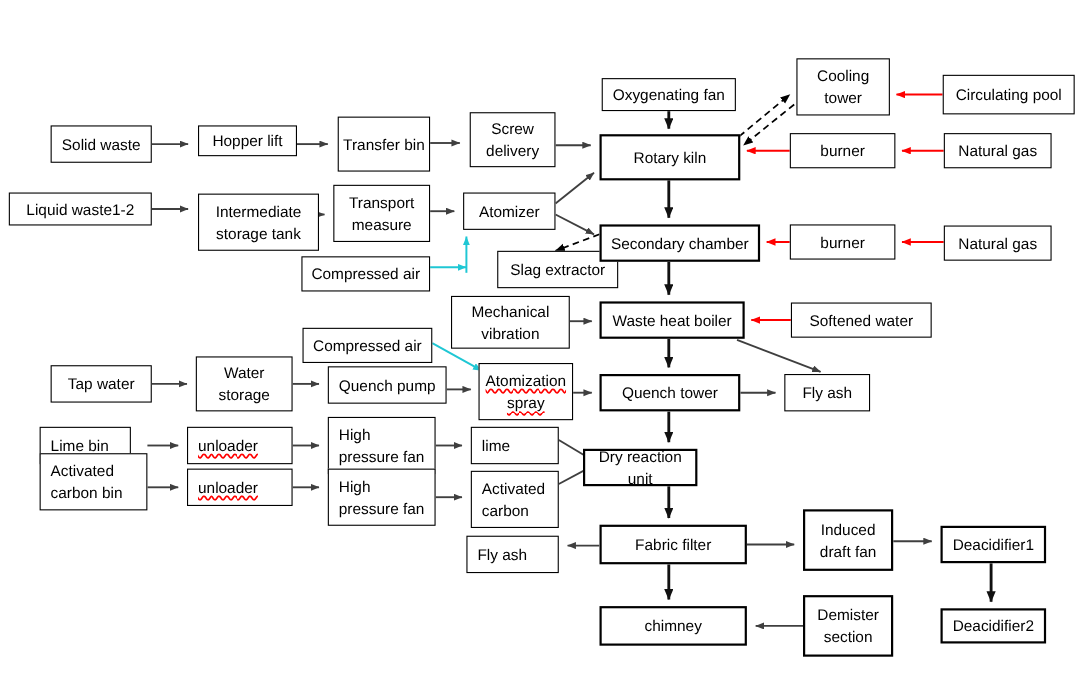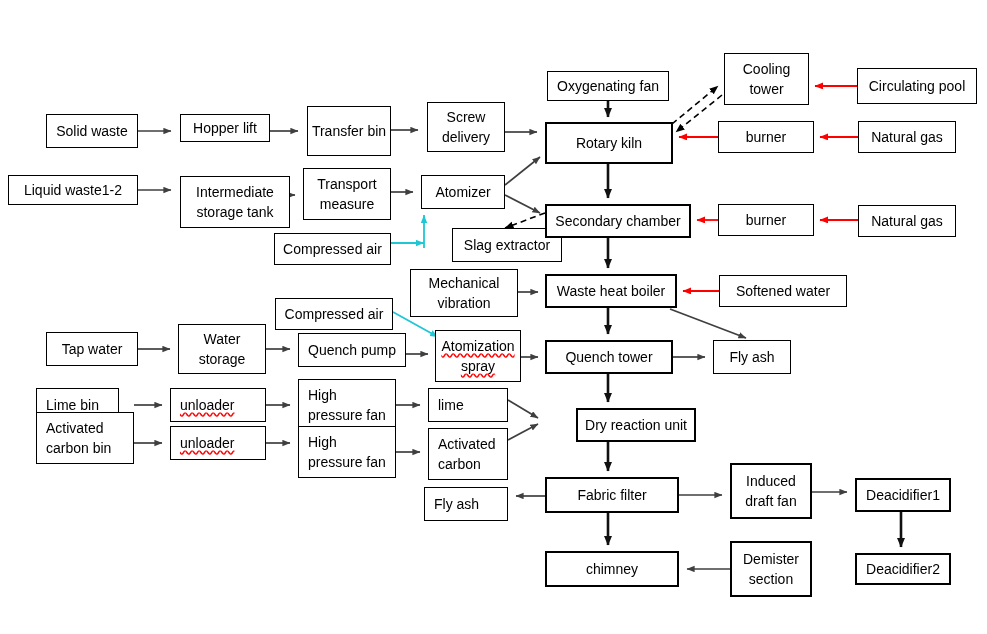--- a/index.html
+++ b/index.html
@@ -260,21 +260,21 @@
   </div>
   <div class="node" style="left:719px;top:275px;width:128px;height:32px;">
     <span class="label">Softened water</span>
   </div>
   <div class="node bold" style="left:545px;top:340px;width:128px;height:34px;">
     <span class="label">Quench tower</span>
   </div>
   <div class="node" style="left:713px;top:340px;width:78px;height:34px;">
     <span class="label">Fly ash</span>
   </div>
-  <div class="node bold" style="left:576px;top:408px;width:120px;height:34px;">
+  <div class="node bold" style="left:530px;top:408px;width:104px;height:34px;">
     <span class="label">Dry reaction unit</span>
   </div>
   <div class="node bold" style="left:545px;top:477px;width:134px;height:36px;">
     <span class="label">Fabric filter</span>
   </div>
   <div class="node bold" style="left:730px;top:463px;width:82px;height:56px;">
     <span class="label">Induced draft fan</span>
   </div>
   <div class="node bold" style="left:855px;top:478px;width:96px;height:34px;">
     <span class="label">Deacidifier1</span>

